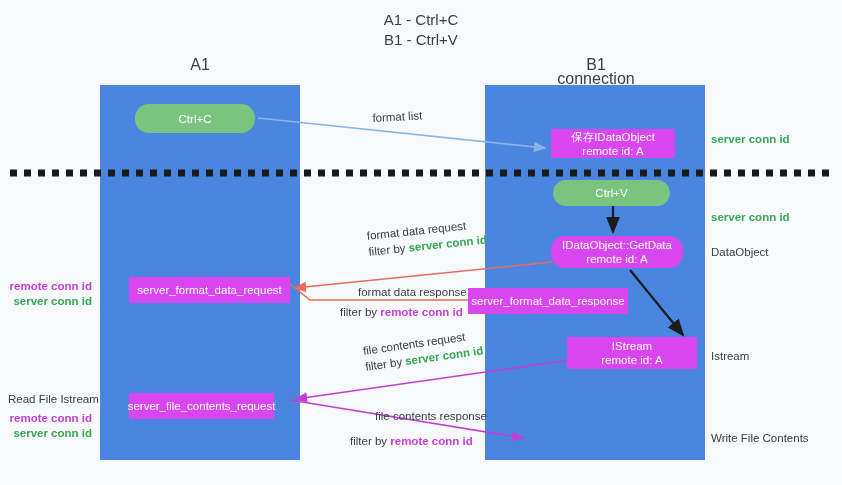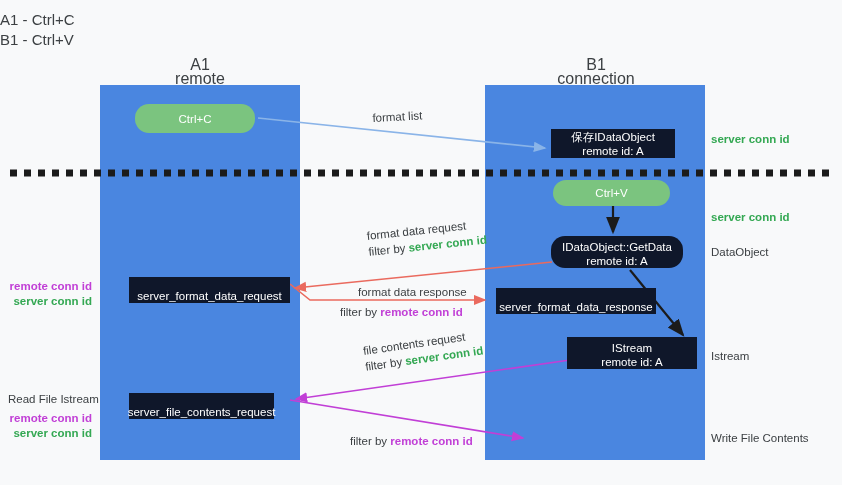--- a/index.html
+++ b/index.html
@@ -8,37 +8,37 @@
     background:#f8f9fa;
     font-family:"Liberation Sans","DejaVu Sans",sans-serif;
     position:relative;overflow:hidden;
     color:#3c4043;
   }
   #canvas{position:absolute;left:0;top:0;width:842px;height:485px;}
 
   
   .title{
     position:absolute;left:0;top:10px;width:842px;
-    text-align:left;font-size:15px;line-height:20px;color:#3c4043;
+    text-align:center;font-size:15px;line-height:20px;color:#3c4043;
   }
   .title div{white-space:pre;}
 
   
   .col-head{
     position:absolute;text-align:center;font-size:16px;line-height:14px;color:#3c4043;
   }
 
   
   .box{
     position:absolute;display:flex;align-items:center;justify-content:center;
     text-align:center;color:#ffffff;font-size:11.5px;line-height:14px;
     box-sizing:border-box;
   }
   .box.green{background:#7bc47f;border-radius:14px;}
-  .box.orange{background:#0f172a;align-items:flex-end;}
+  .box.orange{background:#d946ef;}
   .box span{white-space:pre-line;display:block;}
 
   
   .lbl{position:absolute;font-size:11.5px;line-height:15px;color:#3c4043;white-space:nowrap;}
   .lbl.green-t{color:#34a853;font-weight:bold;}
   .two-line{position:absolute;font-size:11.5px;line-height:15px;white-space:nowrap;}
   .two-line .ln{display:block;}
 
   
   .rot{position:absolute;transform-origin:left top;}
@@ -87,21 +87,20 @@
     <line x1="10" y1="173" x2="832" y2="173" stroke="#1b1b1b" stroke-width="7" stroke-dasharray="7 7"></line>
   </svg>
 
   <div class="title">
     <div>A1 - Ctrl+C</div>
     <div>B1 - Ctrl+V</div>
   </div>
 
   <div class="col-head" style="left:100px;top:58px;width:200px;">
     <div>A1</div>
-    <div>remote</div>
   </div>
   <div class="col-head" style="left:486px;top:58px;width:220px;">
     <div>B1</div>
     <div>connection</div>
   </div>
 
   <div class="box green" style="left:135px;top:104px;width:120px;height:29px;">
     <span>Ctrl+C</span>
   </div>
 
@@ -121,21 +120,21 @@
 
   <div class="box orange" style="left:567px;top:337px;width:130px;height:32px;">
     <span>IStream
 remote id: A</span>
   </div>
 
   <div class="box orange" style="left:129px;top:277px;width:161px;height:26px;">
     <span>server_format_data_request</span>
   </div>
 
-  <div class="box orange" style="left:496px;top:288px;width:160px;height:26px;">
+  <div class="box orange" style="left:468px;top:288px;width:160px;height:26px;">
     <span>server_format_data_response</span>
   </div>
 
   <div class="box orange" style="left:129px;top:393px;width:145px;height:26px;">
     <span>server_file_contents_request</span>
   </div>
 
 
   <div class="rot" style="left:372px;top:110px;transform:rotate(-3deg);">
     <span class="ln">format list</span>
@@ -151,20 +150,23 @@
   </div>
   <div class="rot" style="left:340px;top:304px;">
     <span class="ln"><span>filter by </span><span class="swatch-p">remote conn id</span></span>
   </div>
 
   <div class="rot" style="left:362px;top:343px;transform:rotate(-8deg);">
     <span class="ln">file contents request</span>
     <span class="ln"><span>filter by </span><span class="swatch-g">server conn id</span></span>
   </div>
 
+  <div class="rot" style="left:375px;top:408px;">
+    <span class="ln">file contents response</span>
+  </div>
   <div class="rot" style="left:350px;top:433px;">
     <span class="ln"><span>filter by </span><span class="swatch-p">remote conn id</span></span>
   </div>
 
   <div class="lbl green-t" style="left:711px;top:132px;">server conn id</div>
 
   <div class="lbl green-t" style="left:711px;top:210px;">server conn id</div>
 
   <div class="lbl" style="left:711px;top:245px;">DataObject</div>
 

